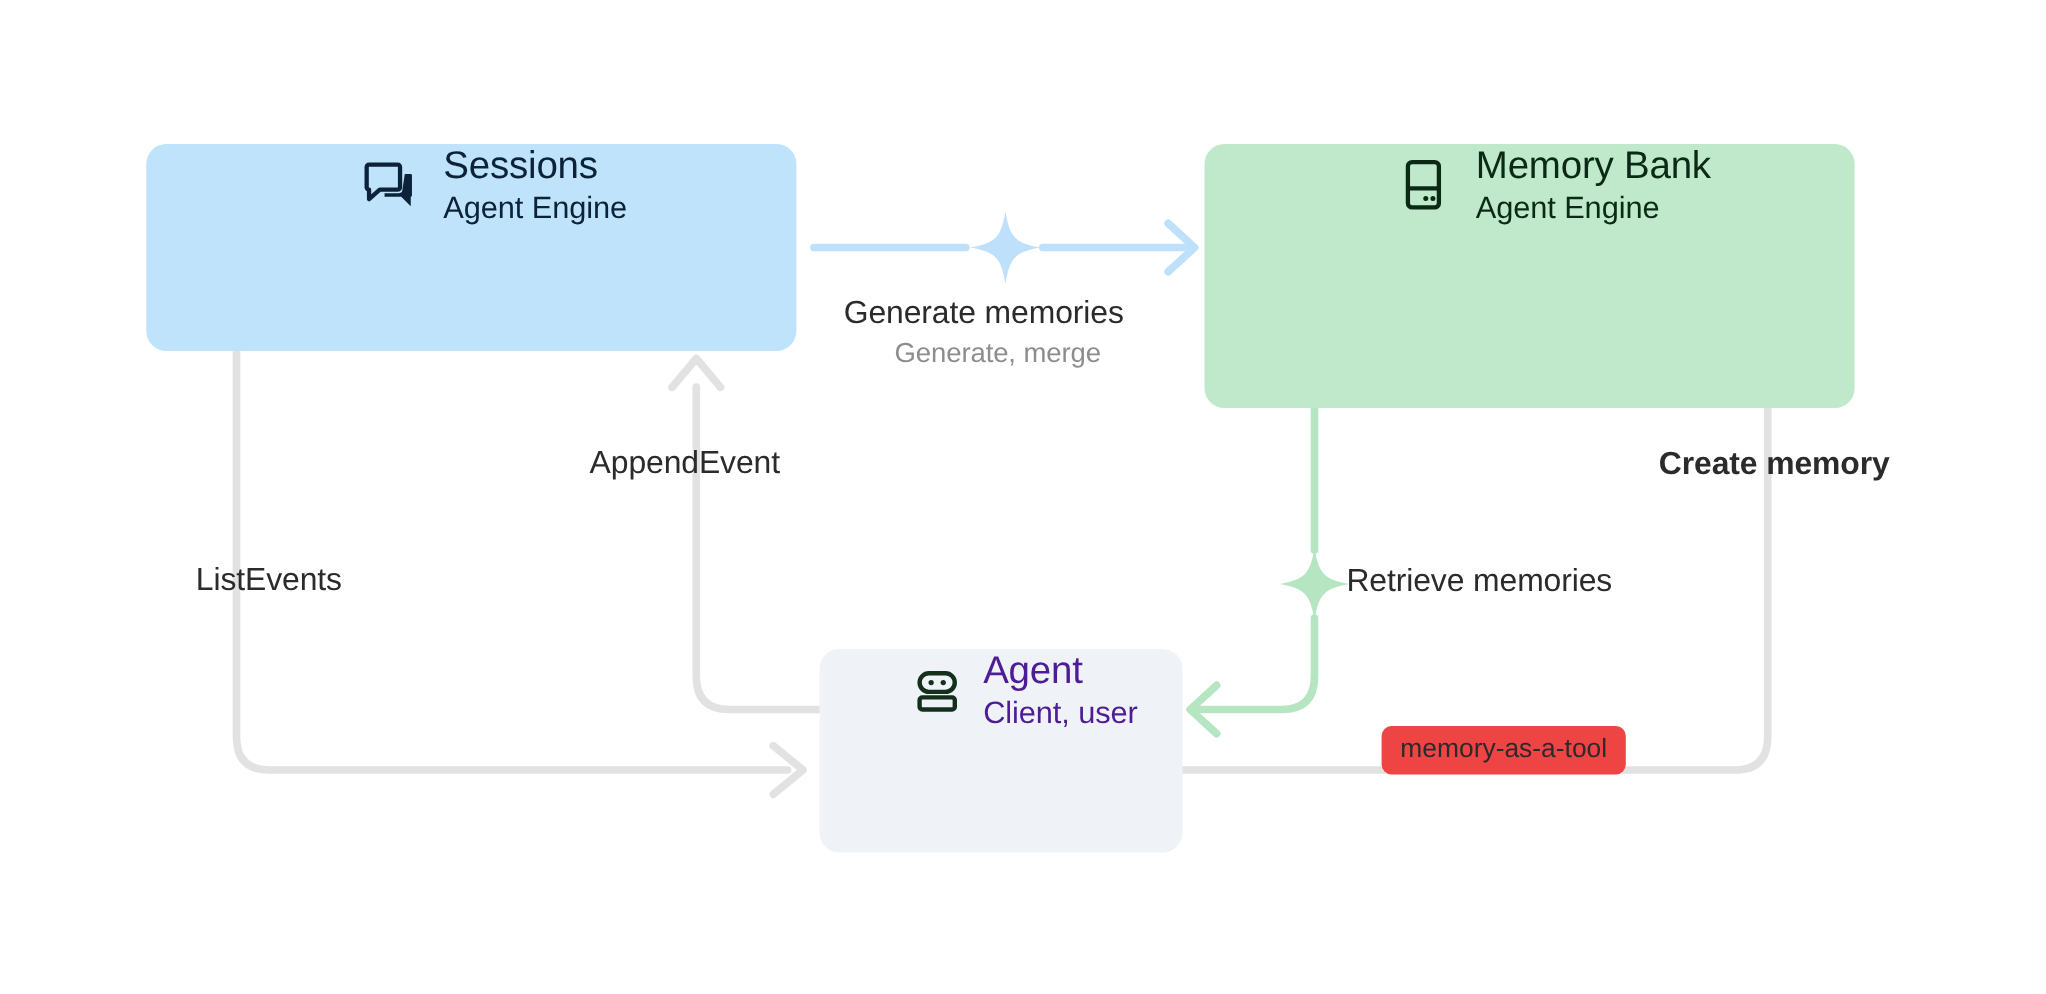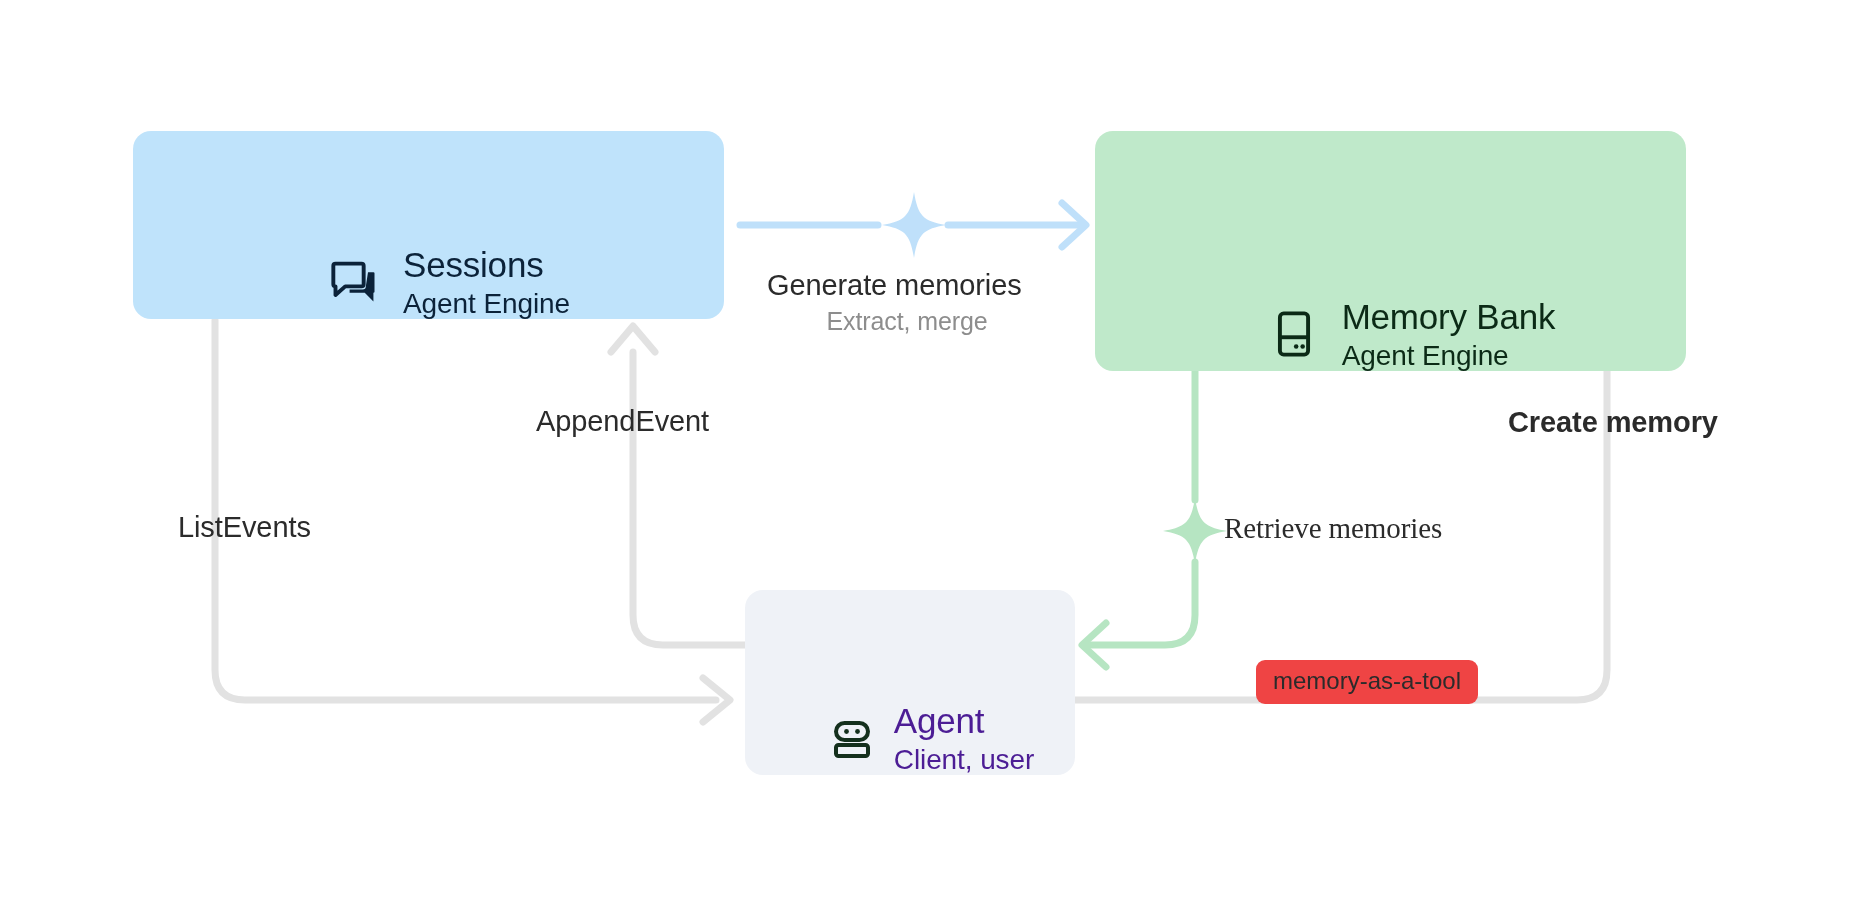--- a/index.html
+++ b/index.html
@@ -28,21 +28,21 @@
     width: 1860px;
     height: 904px;
     pointer-events: none;
   }
 
   
   .node {
     position: absolute;
     border-radius: 18px;
     display: flex;
-    align-items: flex-end;
+    align-items: flex-start;
     justify-content: center;
     box-sizing: border-box;
     padding-left: 42px;
   }
   .node-inner {
     display: flex;
     align-items: center;
     gap: 22px;
   }
   .node-icon {
@@ -140,21 +140,20 @@
     margin-left: 37px;
   }
   #lbl-create-memory {
     left: 1508px;
     top: 406px;
     font-weight: bold;
   }
   #lbl-retrieve-memories {
     left: 1224px;
     top: 512px;
-    font-family: Liberation Serif, serif;
   }
 
   
   #badge-memory-as-a-tool {
     position: absolute;
     left: 1256px;
     top: 660px;
     padding: 7px 17px 9px 17px;
     background: #ef4444;
     border-radius: 9px;
@@ -248,21 +247,21 @@
         </svg>
       </span>
       <span class="node-text">
         <span class="node-title">Agent</span>
         <span class="node-sub">Client, user</span>
       </span>
     </div>
   </div>
 
   <div class="edge-label lbl-main" id="lbl-generate-memories">Generate memories</div>
-  <div class="edge-label lbl-sub" id="lbl-extract-merge">Extract, merge</div>
+  <div class="edge-label lbl-sub" id="lbl-extract-merge">Generate, merge</div>
 
   <div class="edge-label lbl-main" id="lbl-append-event">AppendEvent</div>
 
   <div class="edge-label lbl-main" id="lbl-list-events">ListEvents</div>
 
   <div class="edge-label lbl-main" id="lbl-retrieve-memories">Retrieve memories</div>
 
   <div class="edge-label lbl-main" id="lbl-create-memory">Create memory</div>
 
   <div id="badge-memory-as-a-tool">memory-as-a-tool</div>

